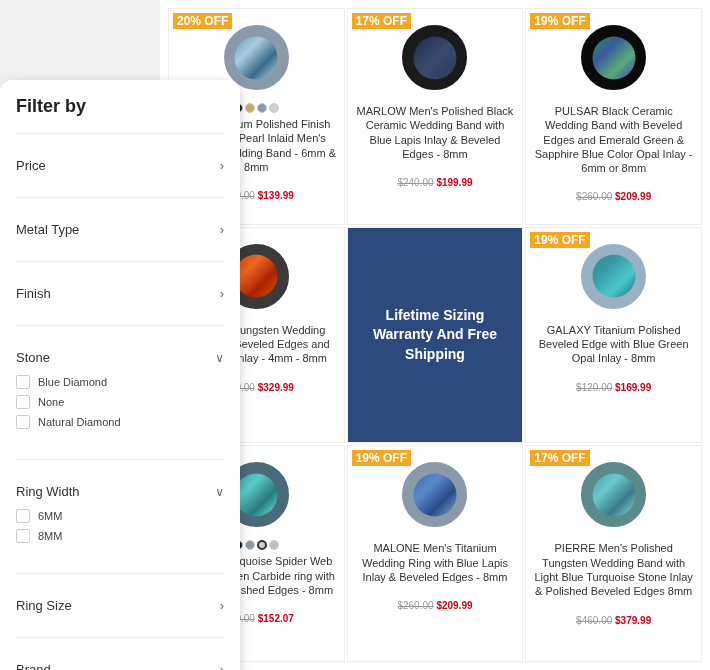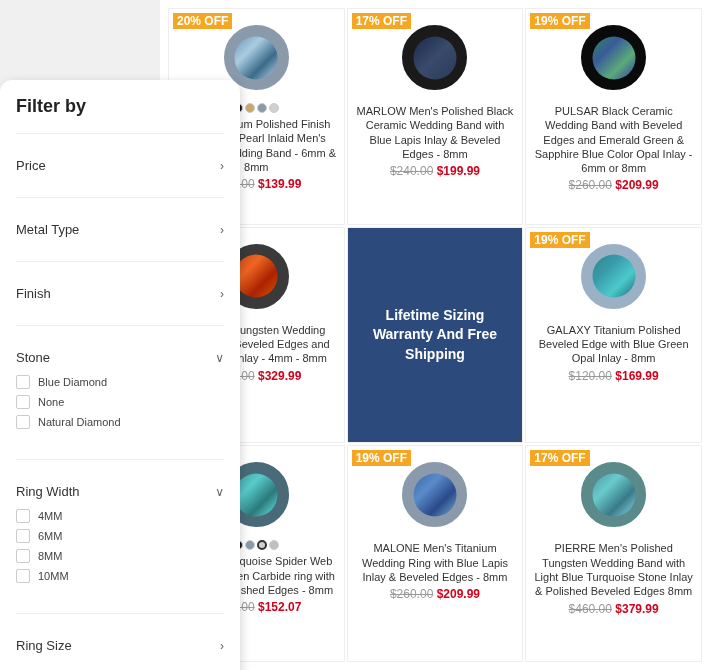--- a/index.html
+++ b/index.html
@@ -52,22 +52,22 @@
 
     .product-title {
       font-size: 11px;
       color: #333;
       text-align: center;
       margin-top: 4px;
       line-height: 1.3;
     }
 
     .product-price {
-      font-size: 12px;
-      margin-top: 3px;
+      font-size: 10px;
+      margin-top: 16px;
     }
     .price-old {
       text-decoration: line-through;
       color: #999;
     }
     .price-new {
       color: #d0021b;
       font-weight: bold;
     }
 
@@ -380,34 +380,26 @@
   </div>
 
   <div class="filter-section">
     <div class="filter-section-header">
       <span>Ring Width</span>
       <span class="chevron">∨</span>
     </div>
     <div class="filter-options">
       <div class="filter-checkbox-item">
         <div class="filter-checkbox"></div>
-        <span>4MM</span>
-      </div>
-      <div class="filter-checkbox-item">
-        <div class="filter-checkbox"></div>
         <span>6MM</span>
       </div>
       <div class="filter-checkbox-item">
         <div class="filter-checkbox"></div>
         <span>8MM</span>
       </div>
-      <div class="filter-checkbox-item">
-        <div class="filter-checkbox"></div>
-        <span>10MM</span>
-      </div>
     </div>
   </div>
 
   <div class="filter-section">
     <div class="filter-section-header">
       <span>Ring Size</span>
       <span class="chevron">›</span>
     </div>
   </div>
 

